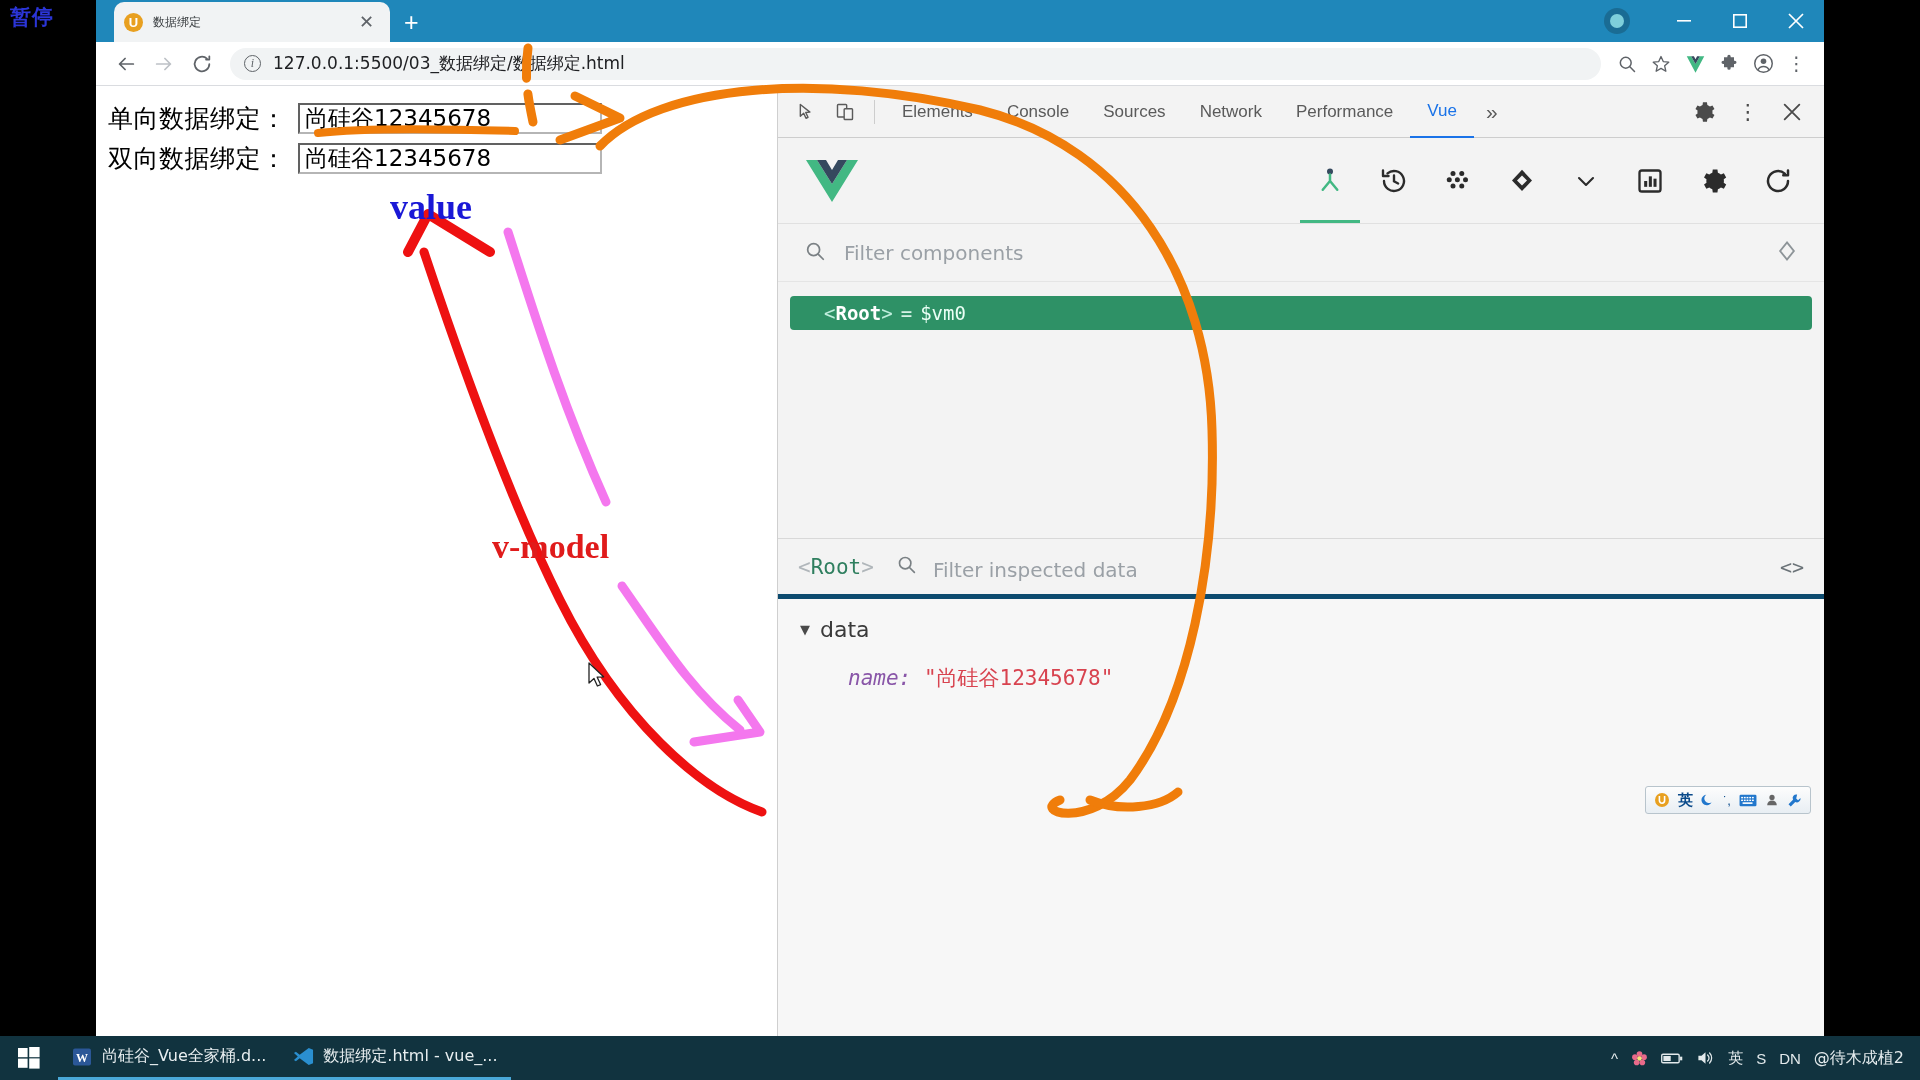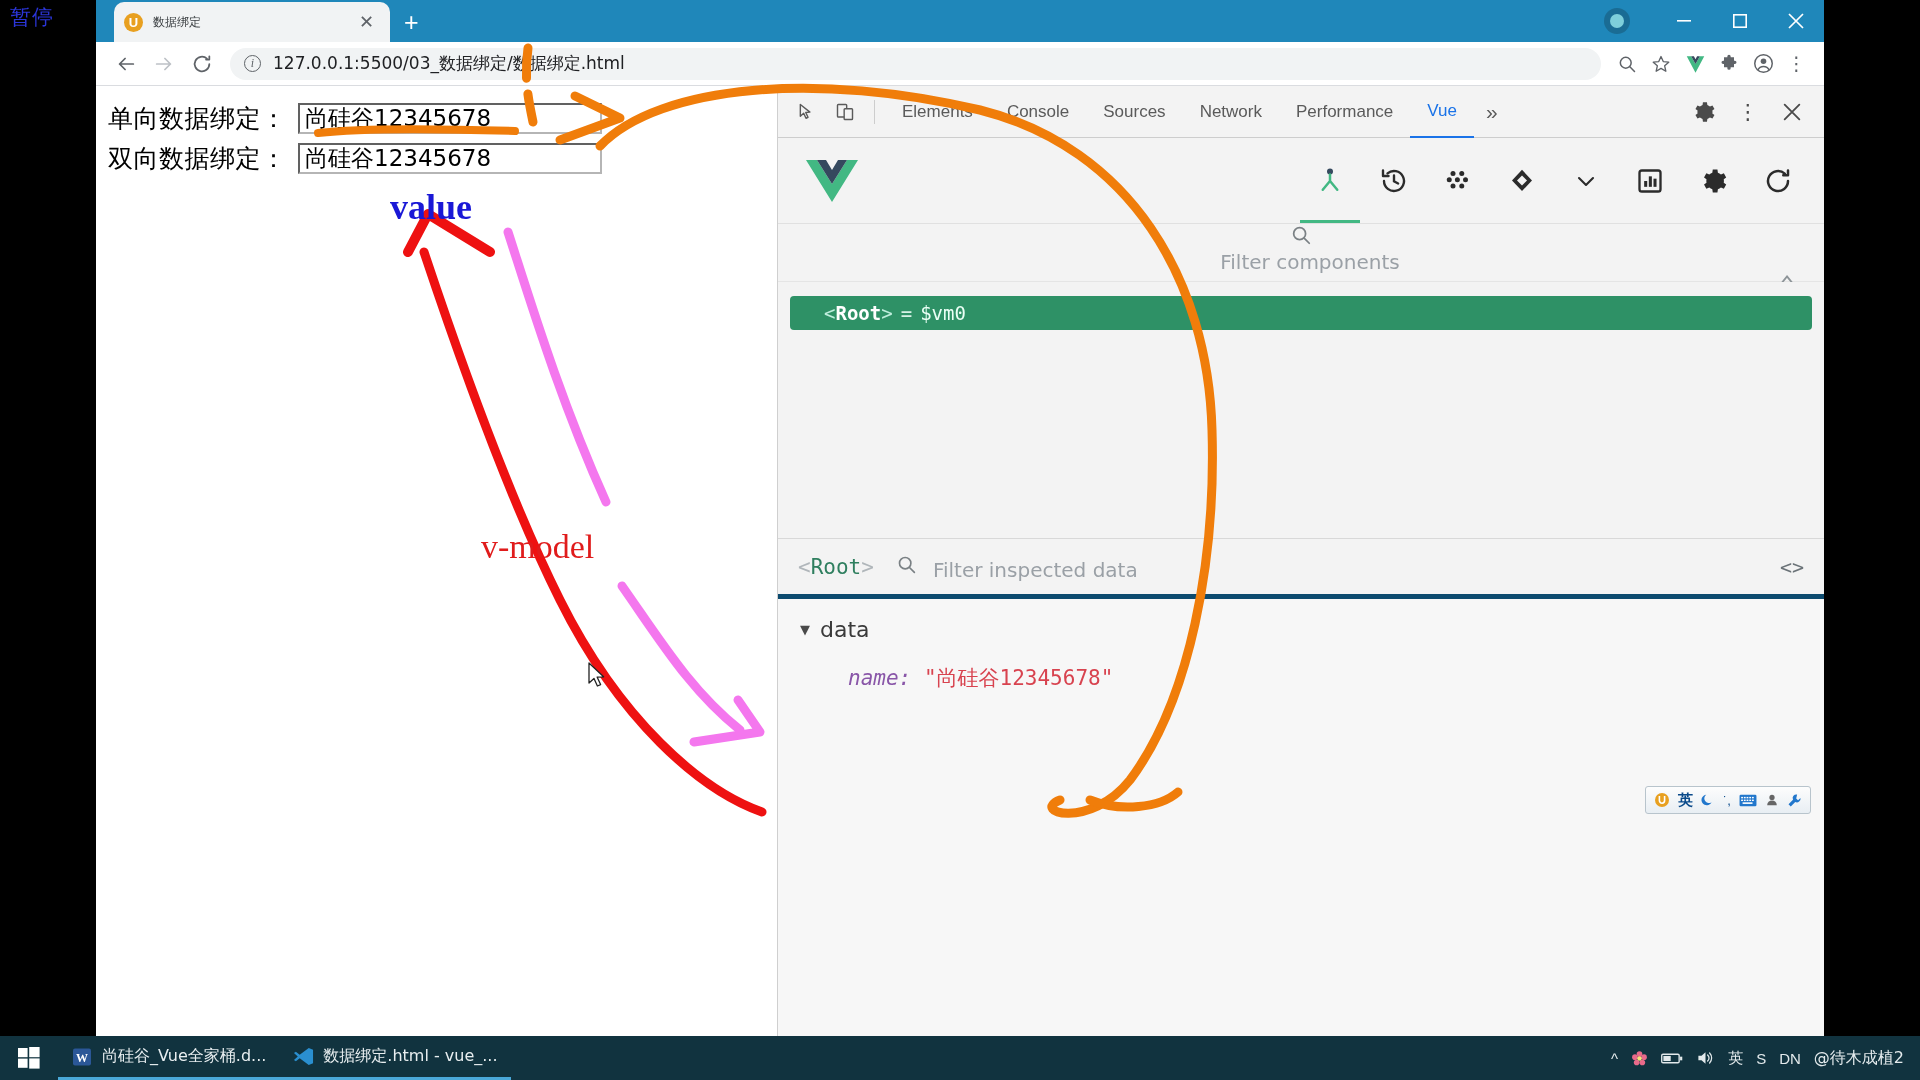--- a/index.html
+++ b/index.html
@@ -7,21 +7,21 @@
     width: 1920px; height: 1080px;
     background: #000;
     font-family: "Liberation Sans", "DejaVu Sans", sans-serif;
     overflow: hidden;
   }
   #screen { position: relative; width: 1920px; height: 1080px; background: #000; }
 
   
   .pause-label {
     position: absolute; left: 10px; top: 6px;
-    color: #2b35d8; font-size: 21px; font-weight: 400;
+    color: #2b35d8; font-size: 21px; font-weight: 700;
     letter-spacing: 1px; line-height: 1; text-align: center;
   }
 
   
   .browser {
     position: absolute; left: 96px; top: 0; width: 1728px; height: 1044px;
     background: #fff; overflow: hidden;
   }
   .titlebar {
     position: relative; height: 42px; background: #1f87ba;
@@ -134,21 +134,21 @@
   .vue-logo { width: 56px; height: 48px; }
   .vue-tools { margin-left: auto; display: flex; align-items: center; gap: 24px; }
   .vtool { width: 40px; height: 40px; display: flex; align-items: center; justify-content: center; cursor: pointer; position: relative; }
   .vtool.active::after {
     content: ""; position: absolute; left: -10px; right: -10px; bottom: -22px;
     height: 3px; background: #42b883;
   }
 
   .vue-filter {
     height: 58px; display: flex; align-items: center; padding: 0 26px;
-    border-bottom: 1px solid #e5e5e5; background: #f3f3f3; flex-direction: column;
+    border-bottom: 1px solid #e5e5e5; background: #f3f3f3;
   }
   .vf-input { margin-left: 18px; font-size: 20px; color: #9aa0a6; font-family: "DejaVu Sans", sans-serif; }
   .vf-right { margin-left: auto; color: #8d9498; }
 
   .vue-tree { flex: 0 0 auto; padding: 14px 12px; background: #f3f3f3; height: 256px; }
   .tree-row {
     background: #2e9166; color: #fff; border-radius: 4px;
     height: 34px; display: flex; align-items: center; padding: 0 34px;
     font-family: "DejaVu Sans Mono", monospace; font-size: 19px; cursor: pointer;
   }
@@ -176,21 +176,21 @@
   .caret { font-size: 13px; margin-right: 10px; color: #4a4a4a; cursor: pointer; }
   .insp-prop { margin-top: 22px; padding-left: 48px; font-family: "DejaVu Sans Mono", monospace; font-size: 21px; }
   .pk { color: #8956a8; font-style: italic; }
   .pv { color: #d8434f; }
   .anno-text { position: absolute; pointer-events: none; white-space: nowrap; }
   .t-value {
     left: 390px; top: 186px; color: #1a18d6; font-size: 36px; font-weight: bold;
     font-family: "Liberation Serif", serif;
   }
   .t-vmodel {
-    left: 481px; top: 528px; color: #e01b1b; font-size: 34px; font-weight: normal;
+    left: 492px; top: 528px; color: #e01b1b; font-size: 34px; font-weight: bold;
     font-family: "Liberation Serif", serif;
     text-align: right;
   }
   .svg-overlay { position: absolute; left: 0; top: 0; width: 1920px; height: 1080px; pointer-events: none; }
 
   
   .cursor { position: absolute; left: 588px; top: 662px; pointer-events: none; }
 
   
   .ime-bar {

